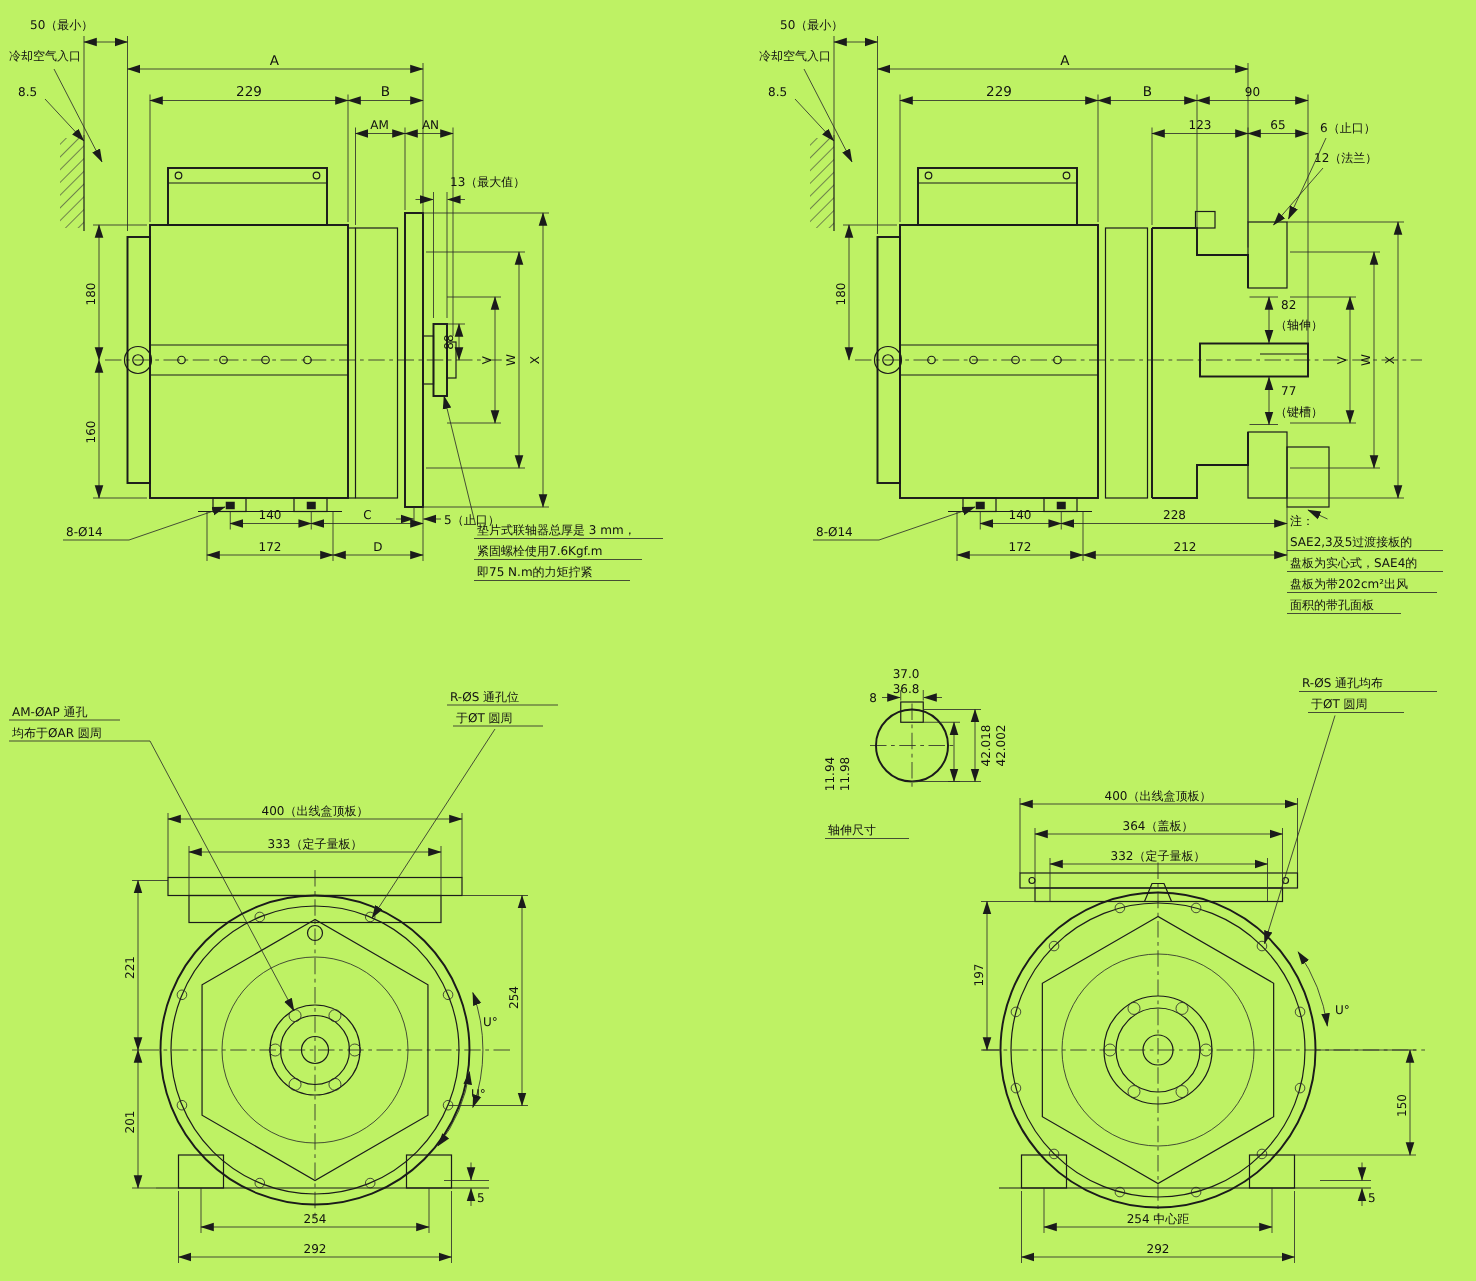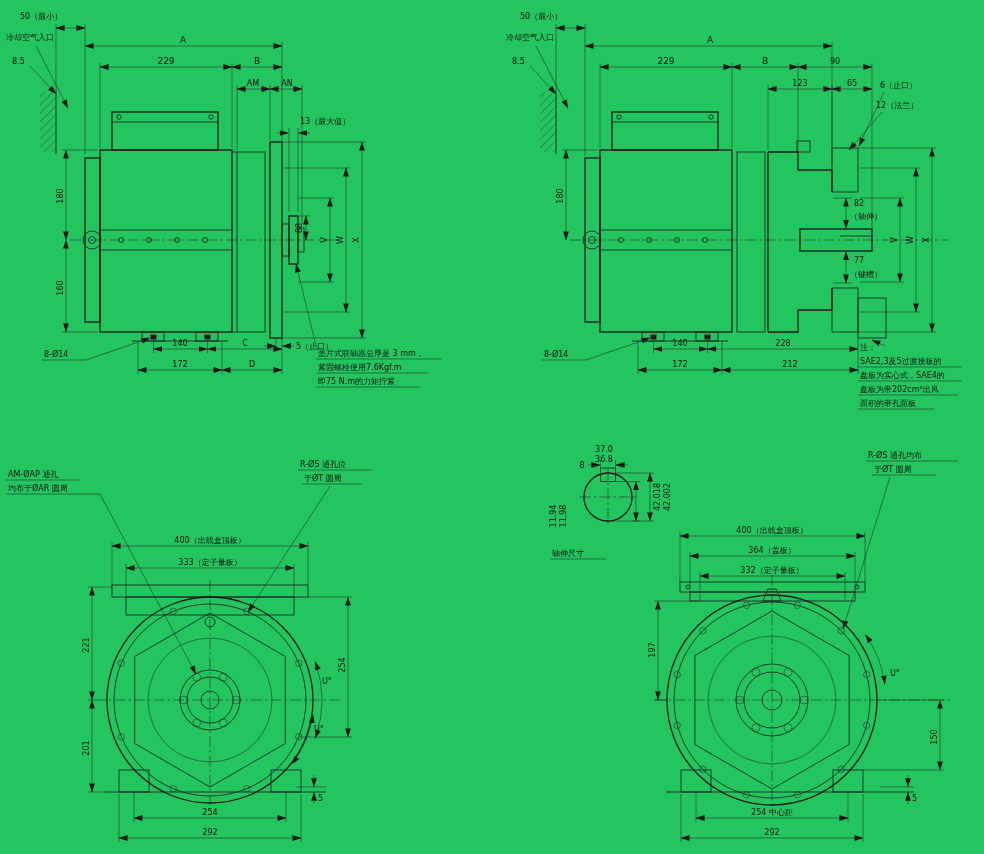--- a/index.html
+++ b/index.html
@@ -1,16 +1,16 @@
 <!DOCTYPE html>
 <html><head>
 <meta charset="utf-8">
 <style>
   html,body{margin:0;padding:0;background:#fff;}
-  .stage{position:relative;width:984px;height:854px;background:#22c55e;overflow:hidden;
+  .stage{position:relative;width:984px;height:854px;background:#bef264;overflow:hidden;
          font-family:"DejaVu Sans",sans-serif;text-align:right;}
   svg{position:absolute;left:0;top:0;}
   .ln{stroke:#1b1b1b;stroke-width:1.3;fill:none}
   .md{stroke:#1b1b1b;stroke-width:0.8;fill:none}
   .tn{stroke:#2a2a2a;stroke-width:0.55;fill:none}
   .cl{stroke:#2a2a2a;stroke-width:0.55;fill:none;stroke-dasharray:11 3 2.5 3}
   .t{font-family:"DejaVu Sans",sans-serif;font-size:9px;fill:#111;}
   .ts{font-size:8px}
   .solid{fill:#1b1b1b;stroke:none}
 </style>

